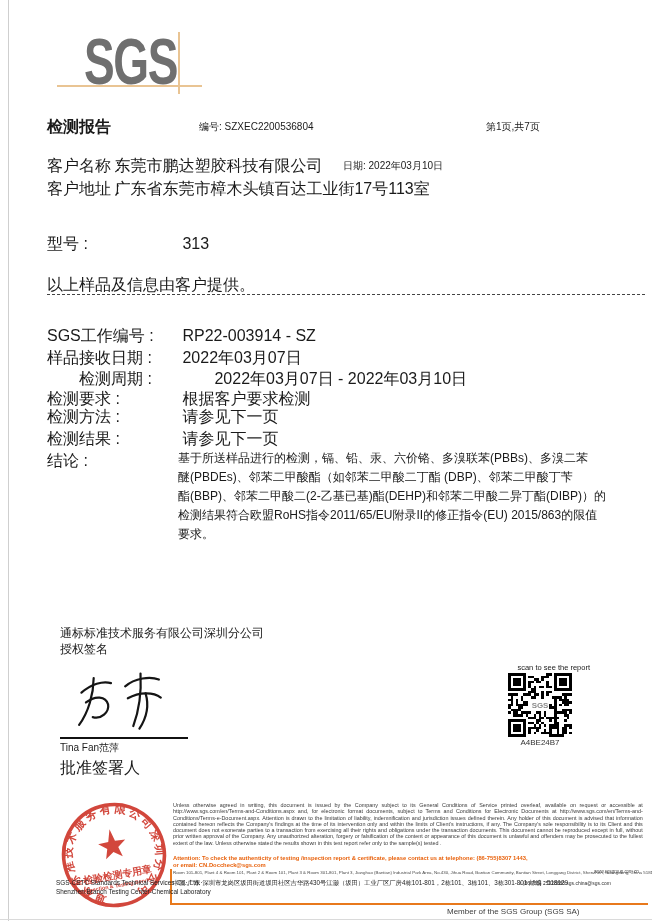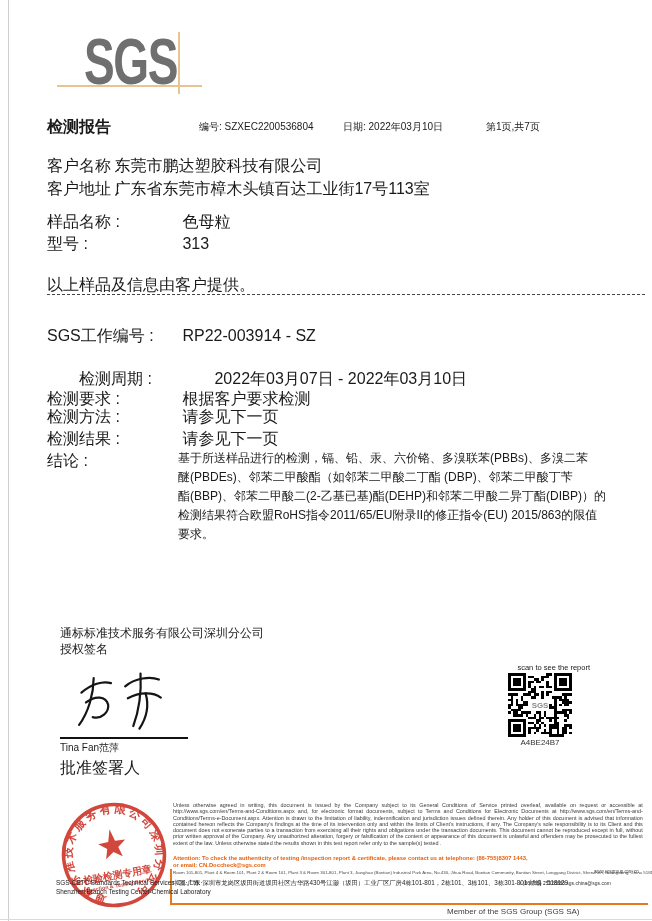--- a/index.html
+++ b/index.html
@@ -63,50 +63,50 @@
 
   <div class="abs logo-text">SGS</div>
   <div class="abs logo-hline"></div>
   <div class="abs logo-vline"></div>
 
   <div class="abs report-title">检测报告</div>
   <div class="abs hdr" style="left:199px;">
     <span>编号:</span>
     <span>SZXEC2200536804</span>
   </div>
-  <div class="abs hdr" style="left:343px;">
+  <div class="abs hdr" style="left:343px;margin-top:39px;">
     <span>日期:</span>
     <span>2022年03月10日</span>
   </div>
   <div class="abs hdr" style="left:449px;margin-left:37px;">第1页,共7页</div>
 
   <div class="row w-client" style="top:156px;">
     <span class="lbl">客户名称 :</span>
     <span>东莞市鹏达塑胶科技有限公司</span>
   </div>
   <div class="row w-client" style="top:179px;">
     <span class="lbl">客户地址 :</span>
     <span>广东省东莞市樟木头镇百达工业街17号113室</span>
   </div>
 
-  <div class="row w-wide" style="top:212px;">
-    <span class="lbl">样品名称 :</span>
-    <span>色母粒</span>
-  </div>
   <div class="row w-wide" style="top:234px;">
     <span class="lbl">型号 :</span>
     <span>313</span>
   </div>
   <div class="row" style="top:275px;">以上样品及信息由客户提供。</div>
 
   <div class="abs sep-dashed"></div>
 
   <div class="row w-wide" style="top:326px;">
     <span class="lbl">SGS工作编号 :</span>
     <span>RP22-003914 - SZ</span>
+  </div>
+  <div class="row w-wide" style="top:348px;">
+    <span class="lbl">样品接收日期 :</span>
+    <span>2022年03月07日</span>
   </div>
   <div class="row w-wide" style="top:369px;margin-left:32px;">
     <span class="lbl">检测周期 :</span>
     <span>2022年03月07日 - 2022年03月10日</span>
   </div>
   <div class="row w-wide" style="top:389px;">
     <span class="lbl">检测要求 :</span>
     <span>根据客户要求检测</span>
   </div>
   <div class="row w-wide" style="top:429px;">

